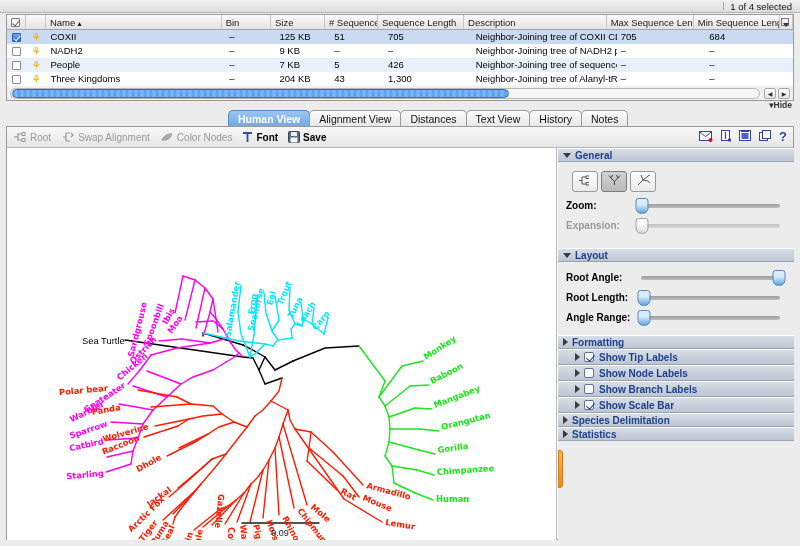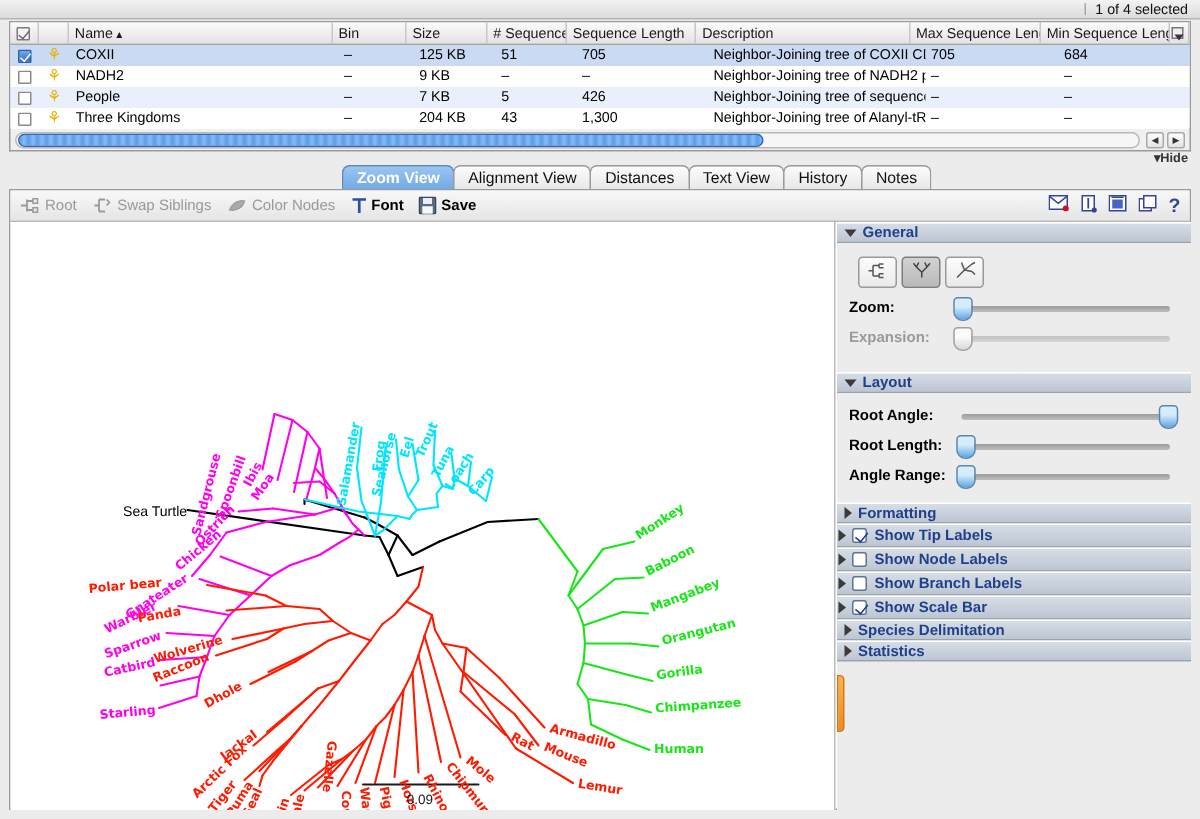--- a/index.html
+++ b/index.html
@@ -191,21 +191,21 @@
     position: absolute; top: -6px; width: 13px; height: 16px;
     background: linear-gradient(#d6ecfb 40%,#5ea4e2);
     border: 1px solid #5a86ae;
     border-radius: 3px 3px 6px 6px; transform: translateX(-50%);
   }
   .knob.dim { background: linear-gradient(#fbfbfb 40%,#d8d8d8); border-color: #9f9f9f; }
 
   .chk-row { height: 16px; display: flex; align-items: center;
              background: linear-gradient(#d6dde6,#bcc6d2);
              border-top: 1px solid #fff; border-bottom: 1px solid #9aa4b0;
-             padding-left: 1px; }
+             padding-left: 17px; }
   .cbx { width: 10px; height: 10px; border: 1px solid #5d7296; border-radius: 2px;
          background: #fff; position: relative; margin-right: 5px; }
   .cbx.on::after { content: ""; position: absolute; left: 2.6px; top: 0px;
                    width: 3.5px; height: 7px; border: solid #1a3a8c;
                    border-width: 0 1.8px 1.8px 0; transform: rotate(40deg); }
   .chk-label { font-size: 10px; font-weight: bold; color: #20408c; }
 
   .orange-tab {
     position: absolute; left: 551px; top: 323px; width: 5px; height: 38px;
     background: linear-gradient(#ffb347,#f08a1a); border: 1px solid #d4791a;
@@ -326,21 +326,21 @@
     </div>
   </div>
 
   <div class="hide-row">
     <span>▾</span><span>Hide</span>
   </div>
 
   <div class="tabbar">
     <div class="base"></div>
     <div class="tabs">
-      <div class="tab active">Zoom View</div>
+      <div class="tab active">Human View</div>
       <div class="tab">Alignment View</div>
       <div class="tab">Distances</div>
       <div class="tab">Text View</div>
       <div class="tab">History</div>
       <div class="tab">Notes</div>
     </div>
   </div>
 
   <div class="viewpanel">
 
@@ -357,21 +357,21 @@
         </span>
         <span>Root</span>
       </div>
       <div class="tbtn disabled">
         <span>
           <svg width="14" height="12" viewBox="0 0 14 12">
             <path d="M2 6h3M5 2v8M5 2h4M5 10h4" stroke="#999" stroke-width="1.2" fill="none"></path>
             <path d="M10 2l2 2-2 2" stroke="#999" stroke-width="1.1" fill="none"></path>
           </svg>
         </span>
-        <span>Swap Siblings</span>
+        <span>Swap Alignment</span>
       </div>
       <div class="tbtn disabled">
         <span>
           <svg width="14" height="12" viewBox="0 0 14 12">
             <path d="M2 9c2-5 7-7 10-6-1 4-5 7-10 6z" fill="#aaa" stroke="#999" stroke-width="0.8"></path>
           </svg>
         </span>
         <span>Color Nodes</span>
       </div>
       <div class="tbtn enabled">

